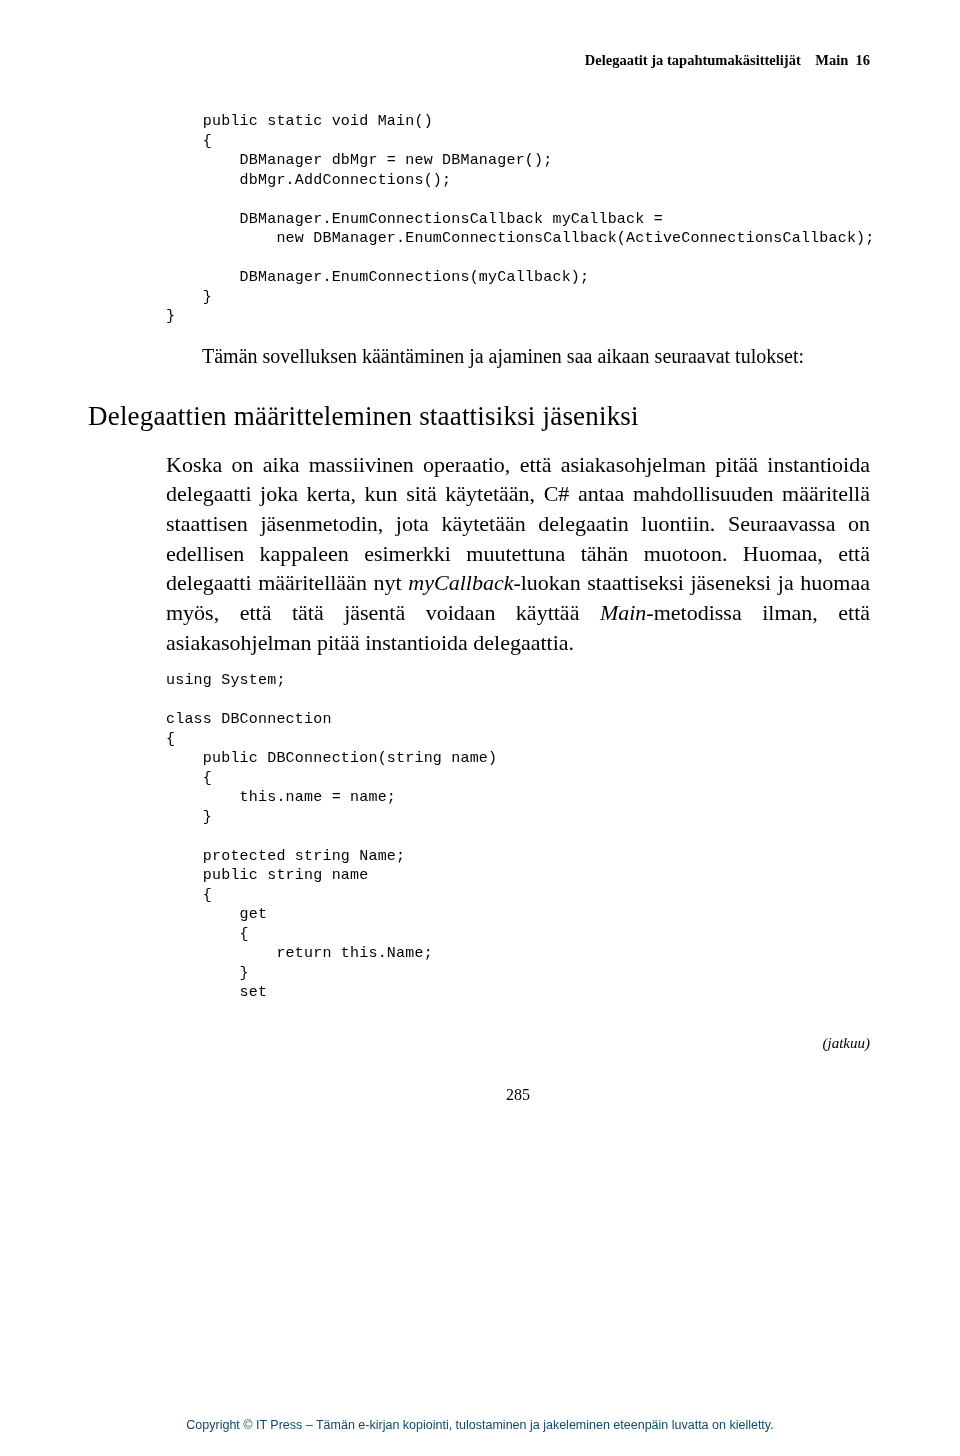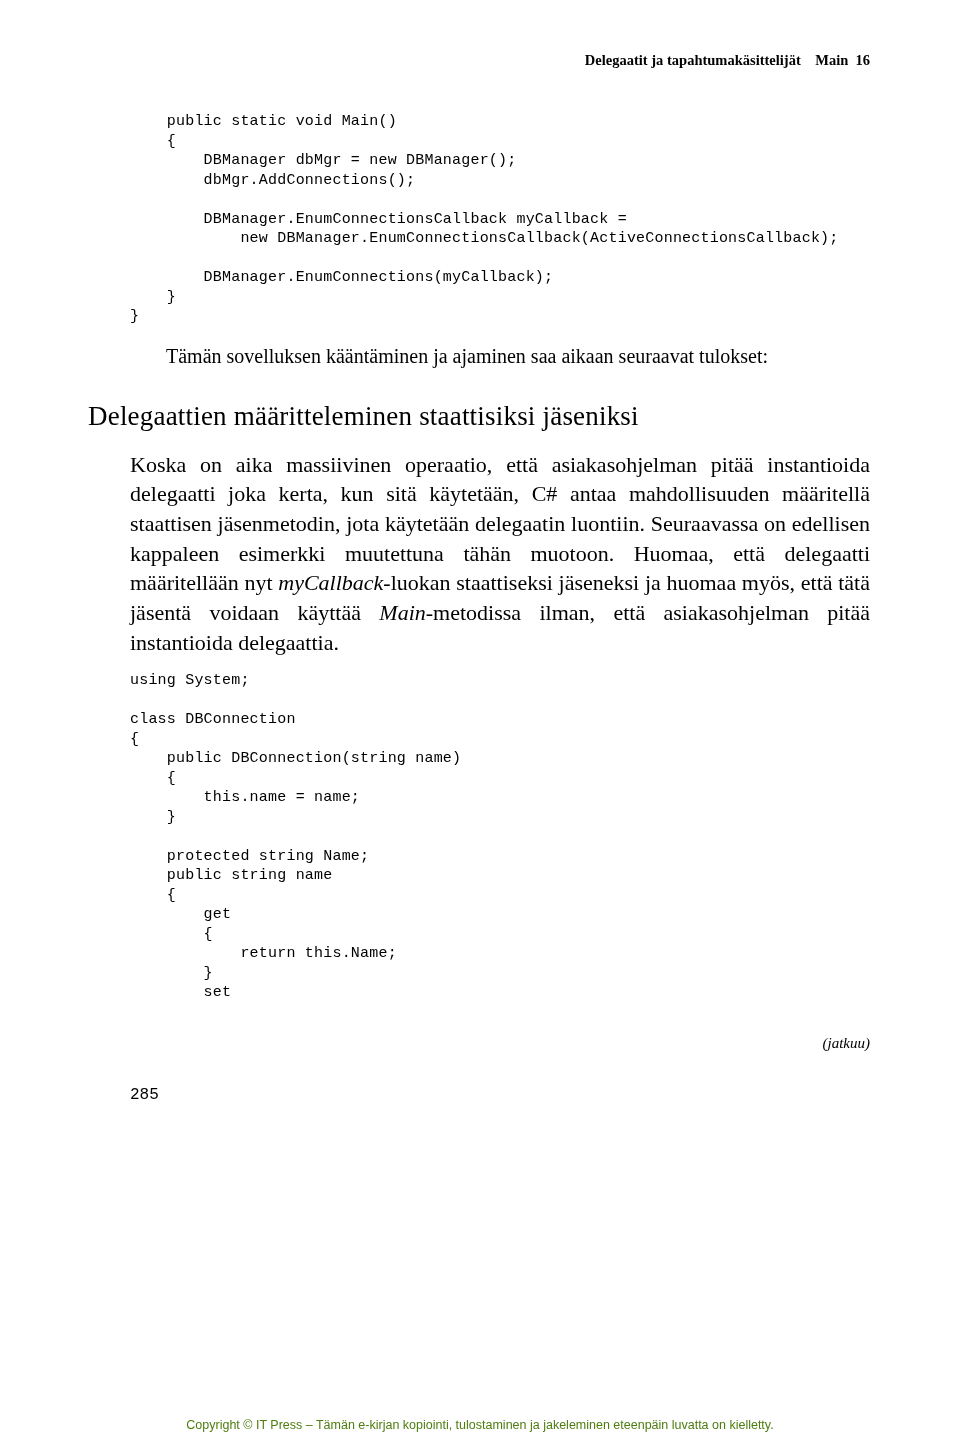--- a/index.html
+++ b/index.html
@@ -52,36 +52,36 @@
     text-align: justify;
   }
   .italic { font-style: italic; }
   .jatkuu {
     text-align: right;
     font-style: italic;
     font-size: 15px;
     margin-top: 30px;
   }
   .page-num {
-    text-align: left;
+    text-align: center;
     font-size: 16px;
     margin-top: 30px;
-    font-family: Liberation Mono, monospace;
   }
   .footer {
     position: absolute;
     bottom: 22px;
     left: 0;
     width: 960px;
     text-align: center;
     font-family: Arial, Helvetica, sans-serif;
     font-size: 12.5px;
-    color: #4d7c0f;
+    color: #0c4a6e;
   }
   .content-indent {
+    margin-left: 36px;
   }
 </style>
 </head>
 <body>
 
 <div class="page">
 
   <div class="running-header">
     <span class="chapter">Delegaatit ja tapahtumakäsittelijät</span>
     &nbsp;&nbsp;

